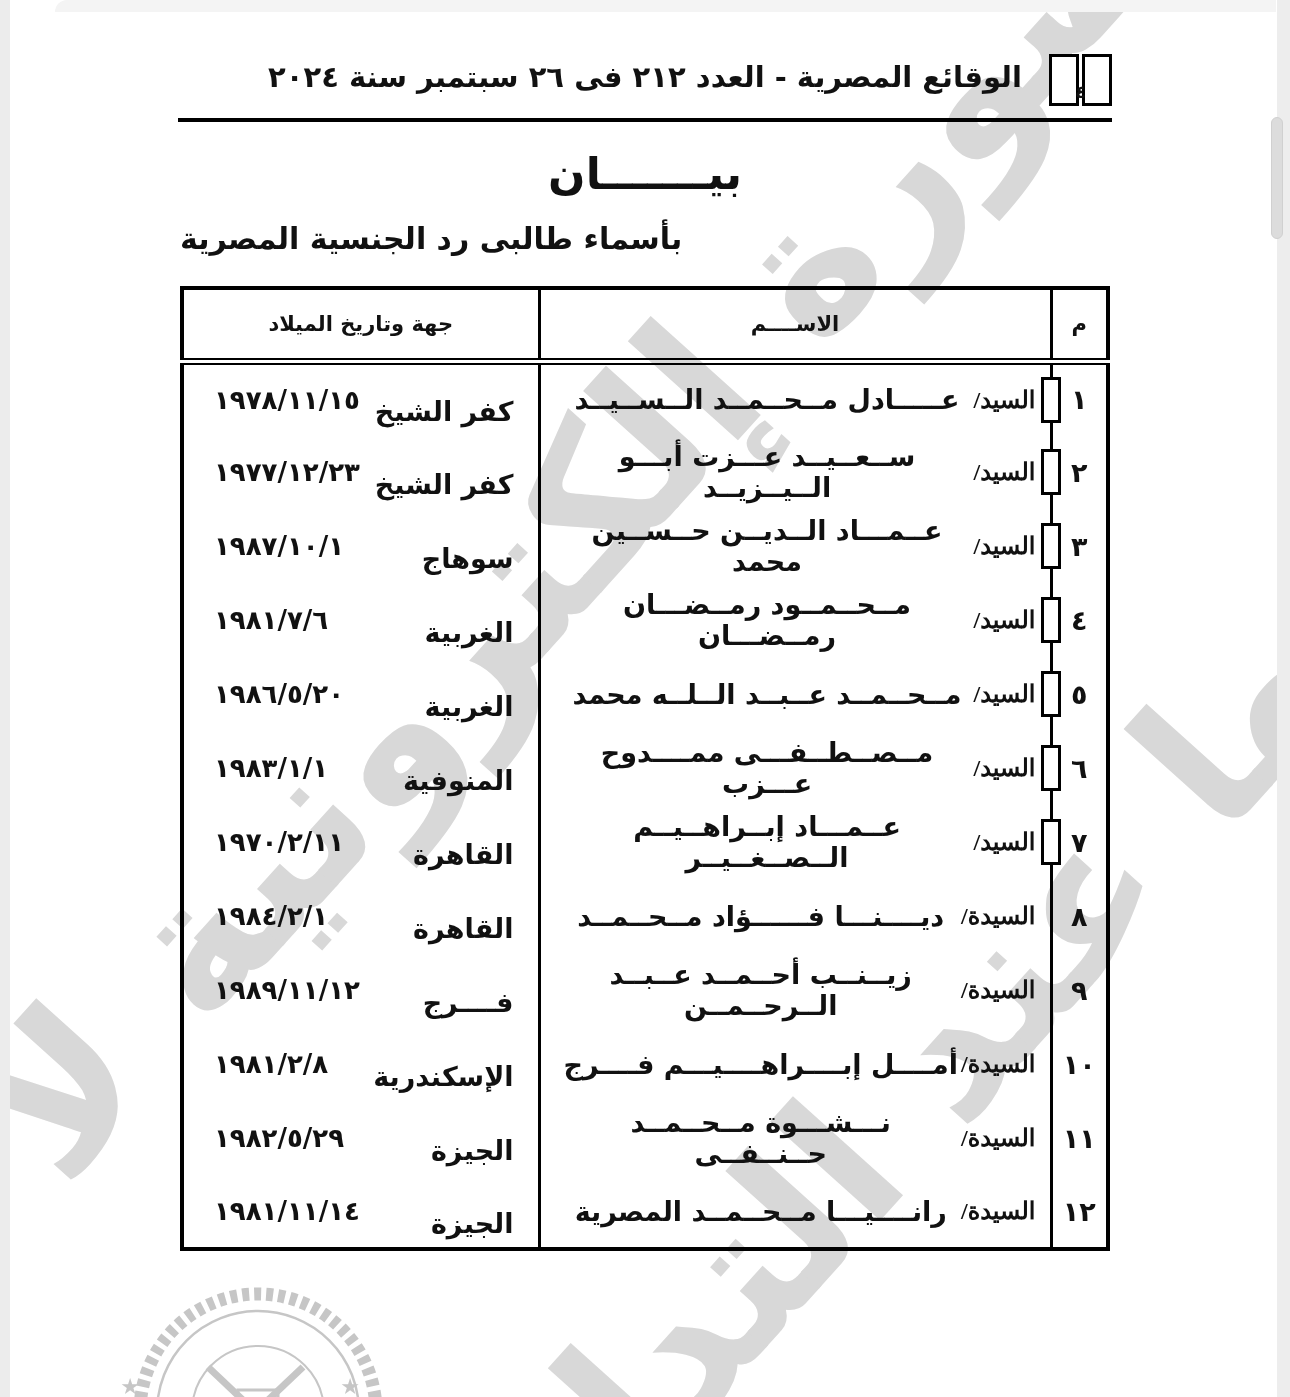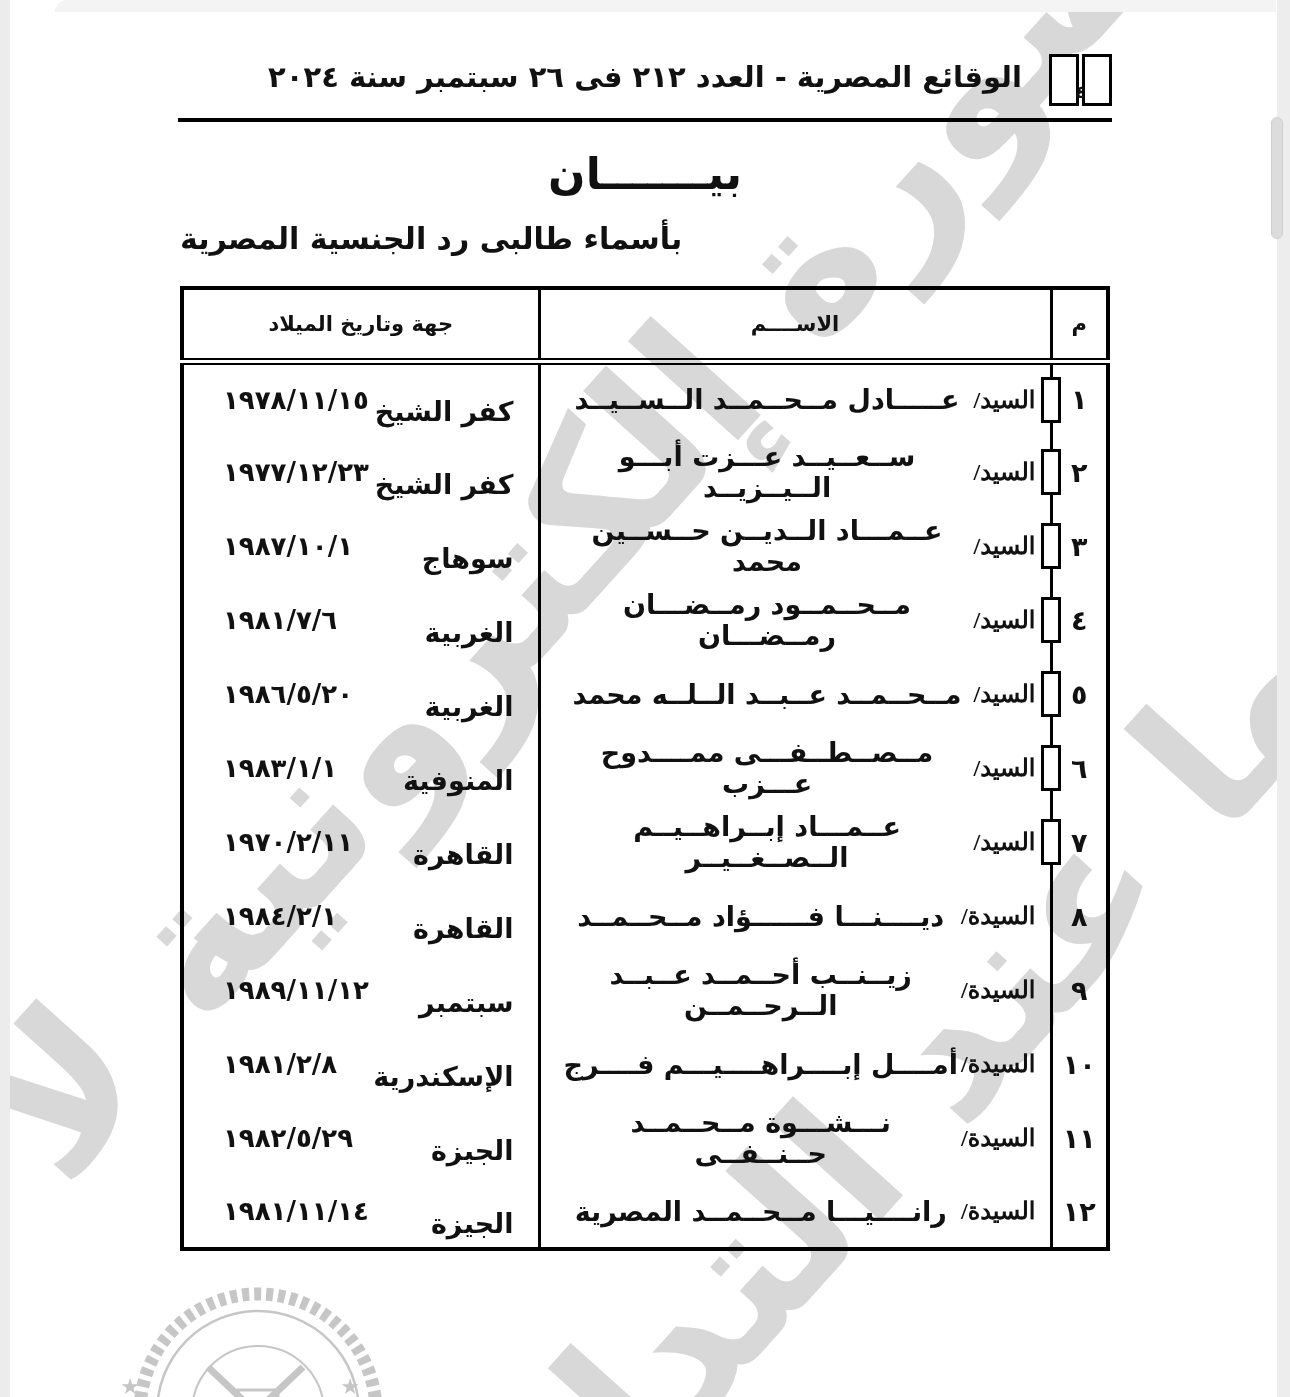--- a/index.html
+++ b/index.html
@@ -37,21 +37,21 @@
   tbody td{height:74px;font-size:27px;}
   .c-index{border-inline-end:3px solid #000;text-align:center;}
   .c-name{border-inline-end:3px solid #000;position:relative;}
   .name-wrap{display:flex;align-items:center;padding:0 14px 0 10px;}
   .row-title{font-size:24px;flex:0 0 auto;font-family:Liberation Serif, serif;}
   .row-name{flex:1;text-align:center;font-size:27px;padding-left:10px;}
   .tofu{position:absolute;right:-11px;top:50%;transform:translateY(-50%);
         width:14px;height:40px;border:3px solid #000;background:#fff;z-index:3;}
   .c-birth .birth-wrap{display:flex;align-items:center;justify-content:space-between;padding:0 24px 0 30px;}
   .row-place{font-size:27px;margin-top:24px;}
-  .row-date{font-size:26px;letter-spacing:1px;margin-left:9px;}
+  .row-date{font-size:26px;letter-spacing:1px;}
 </style>
 </head>
 <body>
 
 <div id="page" style="--ink: #111111; --wm: #d8d8d8;">
 
   <div class="wm wm1">صورة إلكترونية لا</div>
   <div class="wm wm2">يعتد بها عند التداول</div>
 
   <svg class="seal" width="340" height="175" viewBox="0 0 340 175">
@@ -257,21 +257,21 @@
     </td>
     <td class="c-name">
 
       <span class="name-wrap">
         <span class="row-title">السيدة/</span>
         <span class="row-name">زيــنــب أحــمــد عــبــد الــرحــمــن</span>
       </span>
     </td>
     <td class="c-birth">
       <span class="birth-wrap">
-        <span class="row-place">سبتمبر</span>
+        <span class="row-place">فــــرج</span>
         <span class="row-date">١٩٨٩/١١/١٢</span>
       </span>
     </td>
   </tr>
           <tr>
     <td class="c-index">
       <span>١٠</span>
     </td>
     <td class="c-name">
 

